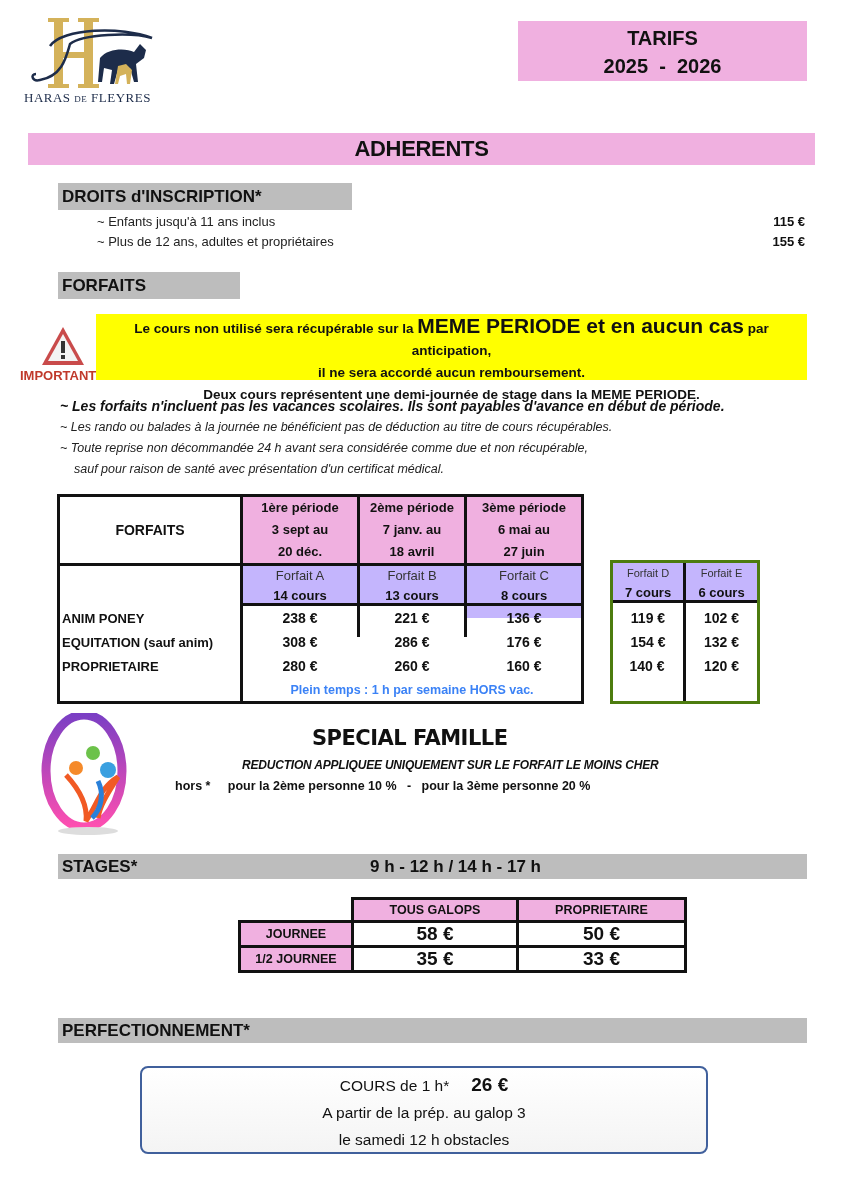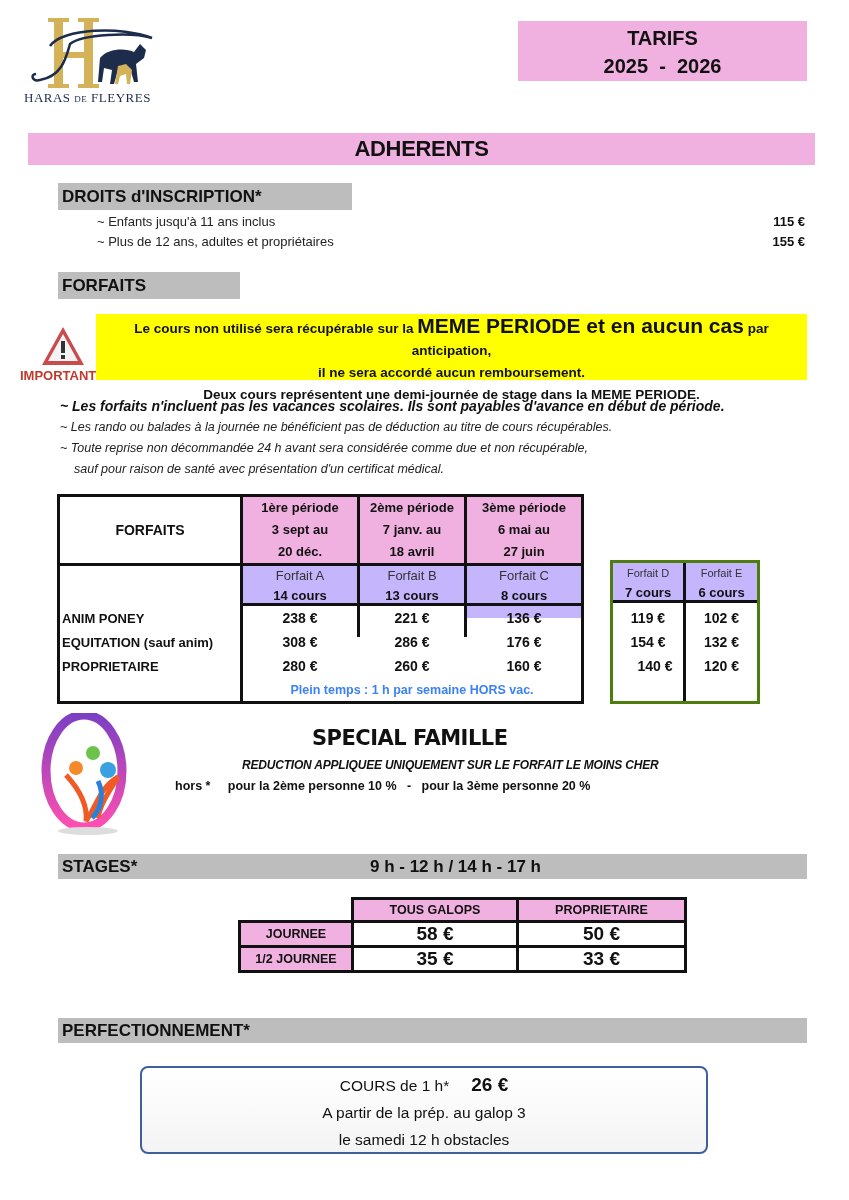--- a/index.html
+++ b/index.html
@@ -154,21 +154,21 @@
 
 <div class="abs t-side">
   <div class="cell grey fgrey" style="left:0; top:0; width:70px; height:40px; font-size:11px;"><span>Forfait D</span><b style="font-size:13px">7 cours</b></div>
   <div class="vline" style="left:70px; top:0; height:138px;"></div>
   <div class="cell grey fgrey" style="left:73px; top:0; width:71px; height:40px; font-size:11px;"><span>Forfait E</span><b style="font-size:13px">6 cours</b></div>
   <div class="hline" style="left:0; top:37px; width:144px;"></div>
   <div class="pcell" style="left:0; top:47px; width:70px;">119 €</div>
   <div class="pcell" style="left:73px; top:47px; width:71px;">102 €</div>
   <div class="pcell" style="left:0; top:71px; width:70px;">154 €</div>
   <div class="pcell" style="left:73px; top:71px; width:71px;">132 €</div>
-  <div class="pcell" style="left:0; top:95px; width:68px;margin-left:8px;">140 €</div>
+  <div class="pcell" style="left:0; top:95px; width:68px;">140 €</div>
   <div class="pcell" style="left:73px; top:95px; width:71px;">120 €</div>
 </div>
 
 <svg class="abs fam-icon" viewBox="0 0 92 125">
   <defs>
     <linearGradient id="fg" x1="0" y1="0" x2="0" y2="1">
       <stop offset="0" stop-color="#7b3fc4"></stop>
         <stop offset="1" stop-color="#ff4fb0"></stop>
     </linearGradient>
   </defs>

